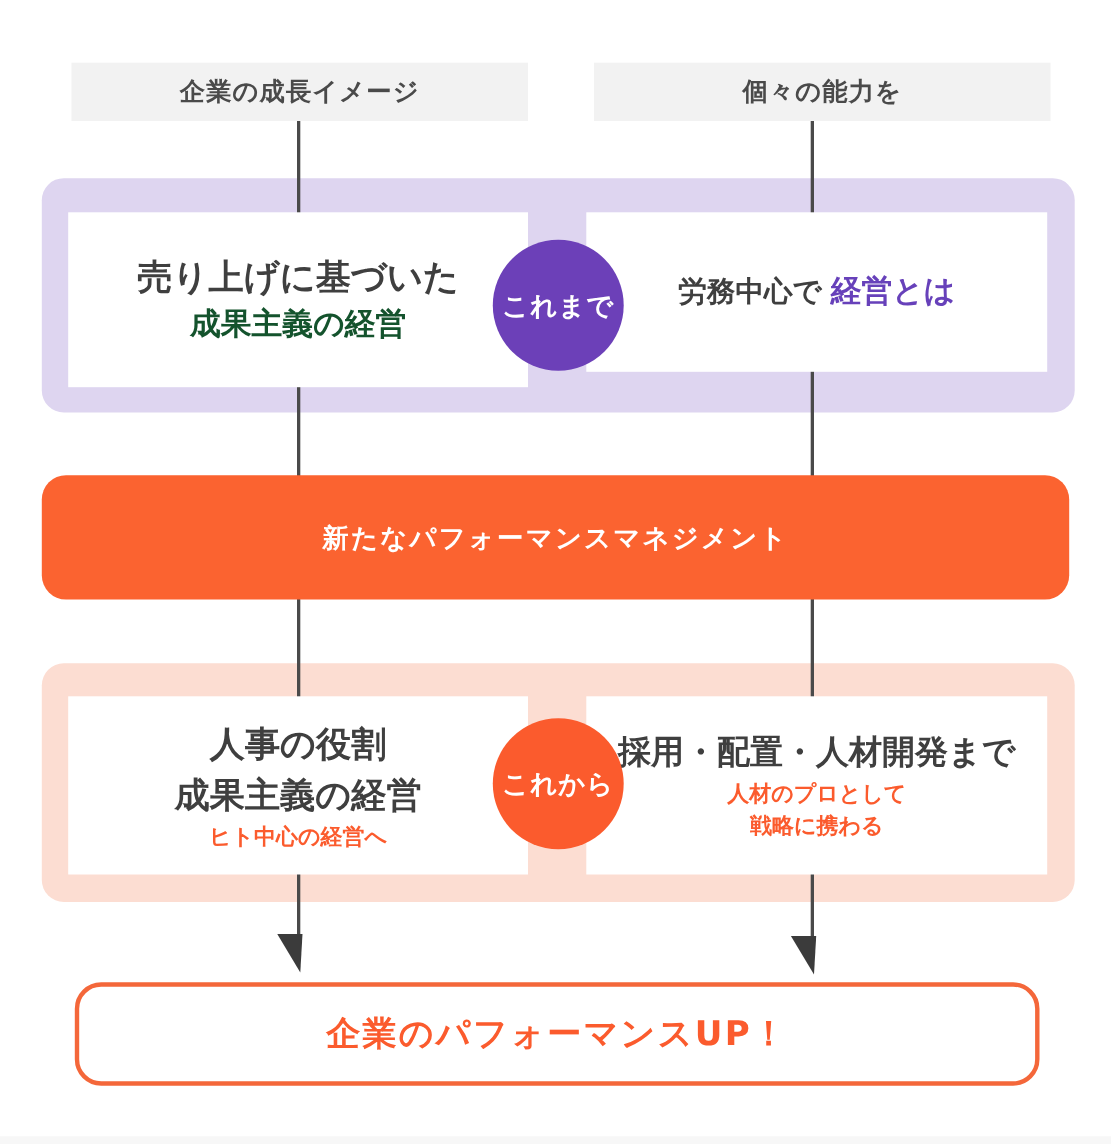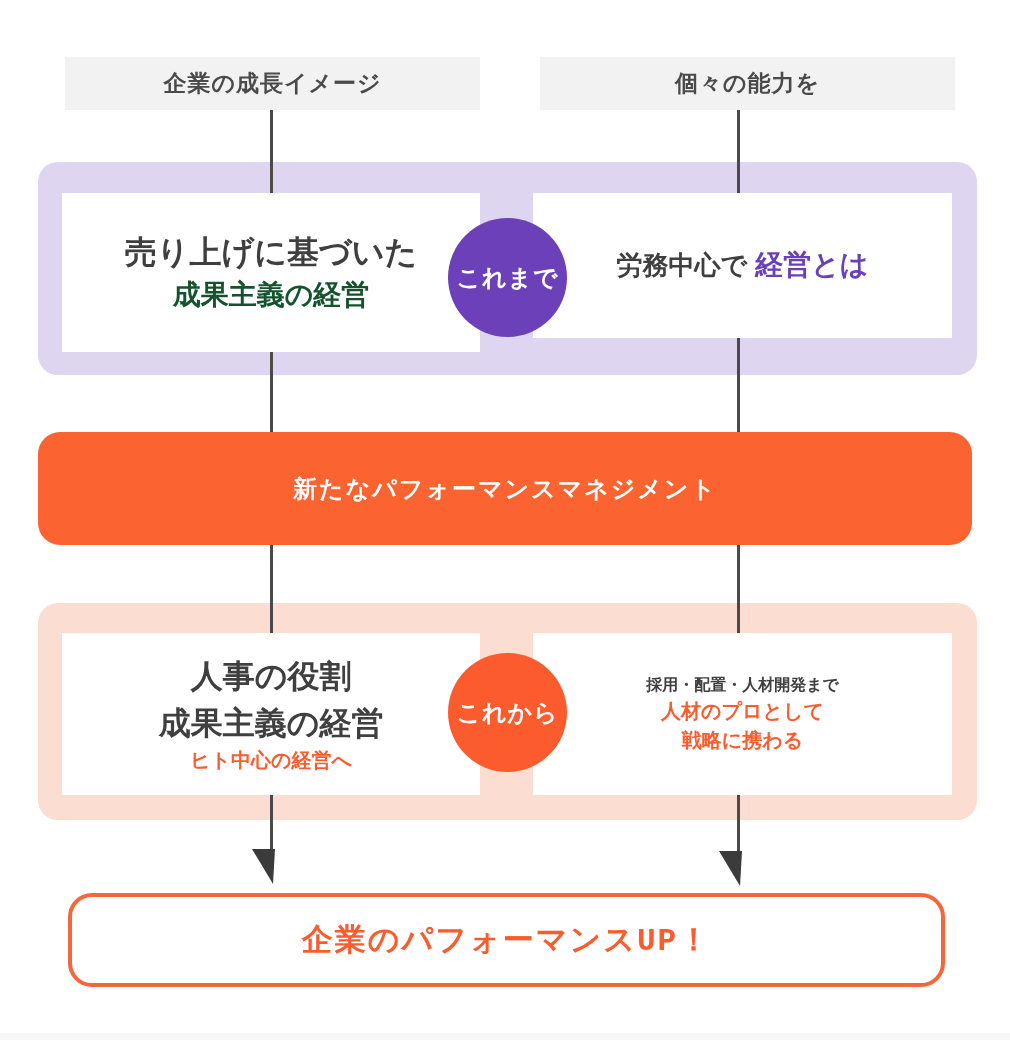--- a/index.html
+++ b/index.html
@@ -35,21 +35,21 @@
   .wbox{
     position:absolute;background:#ffffff;z-index:2;
     display:flex;flex-direction:column;align-items:center;justify-content:center;
     text-align:center;line-height:1.45;font-weight:700;
   }
   .wbox.past-left{left:62px;top:193px;width:418px;height:159px;}
   .wbox.past-right{left:533px;top:193px;width:419px;height:145px;gap:32px;}
   .wbox.future-left{left:62px;top:633px;width:418px;height:162px;}
   .wbox.future-right{left:533px;top:633px;width:419px;height:162px;}
   .t-dark{color:#3f3f3f;font-size:32px;}
-  .t-dark-sm{color:#3f3f3f;font-size:16px;}
+  .t-dark-sm{color:#3f3f3f;font-size:30px;}
   .t-purple{color:#14532d;font-size:28px;}
   .t-orange{color:#fb5b2d;font-size:20px;}
   .mixline{display:block;}
   .mixline .plain{color:#3f3f3f;font-size:26px;margin-right:8px;}
   .mixline .accent{color:#6741ba;font-size:28px;}
   
   .badge{
     position:absolute;width:119px;height:119px;border-radius:50%;
     display:flex;flex-direction:row;align-items:center;justify-content:center;
     color:#ffffff;font-size:24px;font-weight:700;line-height:1.25;z-index:3;
@@ -62,21 +62,21 @@
     position:absolute;left:38px;top:432px;width:934px;height:113px;
     background:#fb6330;border-radius:22px;z-index:2;
     display:flex;align-items:center;justify-content:center;
     color:#ffffff;font-size:24px;font-weight:800;letter-spacing:2px;
   }
   
   .result{
     position:absolute;left:68px;top:893px;width:869px;height:86px;
     background:#ffffff;border:4px solid #f4673a;border-radius:24px;z-index:2;
     display:flex;align-items:center;justify-content:center;
-    color:#fb5b2d;font-size:31px;font-weight:800;letter-spacing:2px;font-family:Liberation Mono, monospace;
+    color:#fb5b2d;font-size:31px;font-weight:800;letter-spacing:2px;
   }
   .bottom-strip{
     position:absolute;left:0;top:1033px;width:1010px;height:7px;
     background:#f7f7f7;z-index:0;
   }
 </style>
 </head>
 <body>
 
 <div class="canvas">

